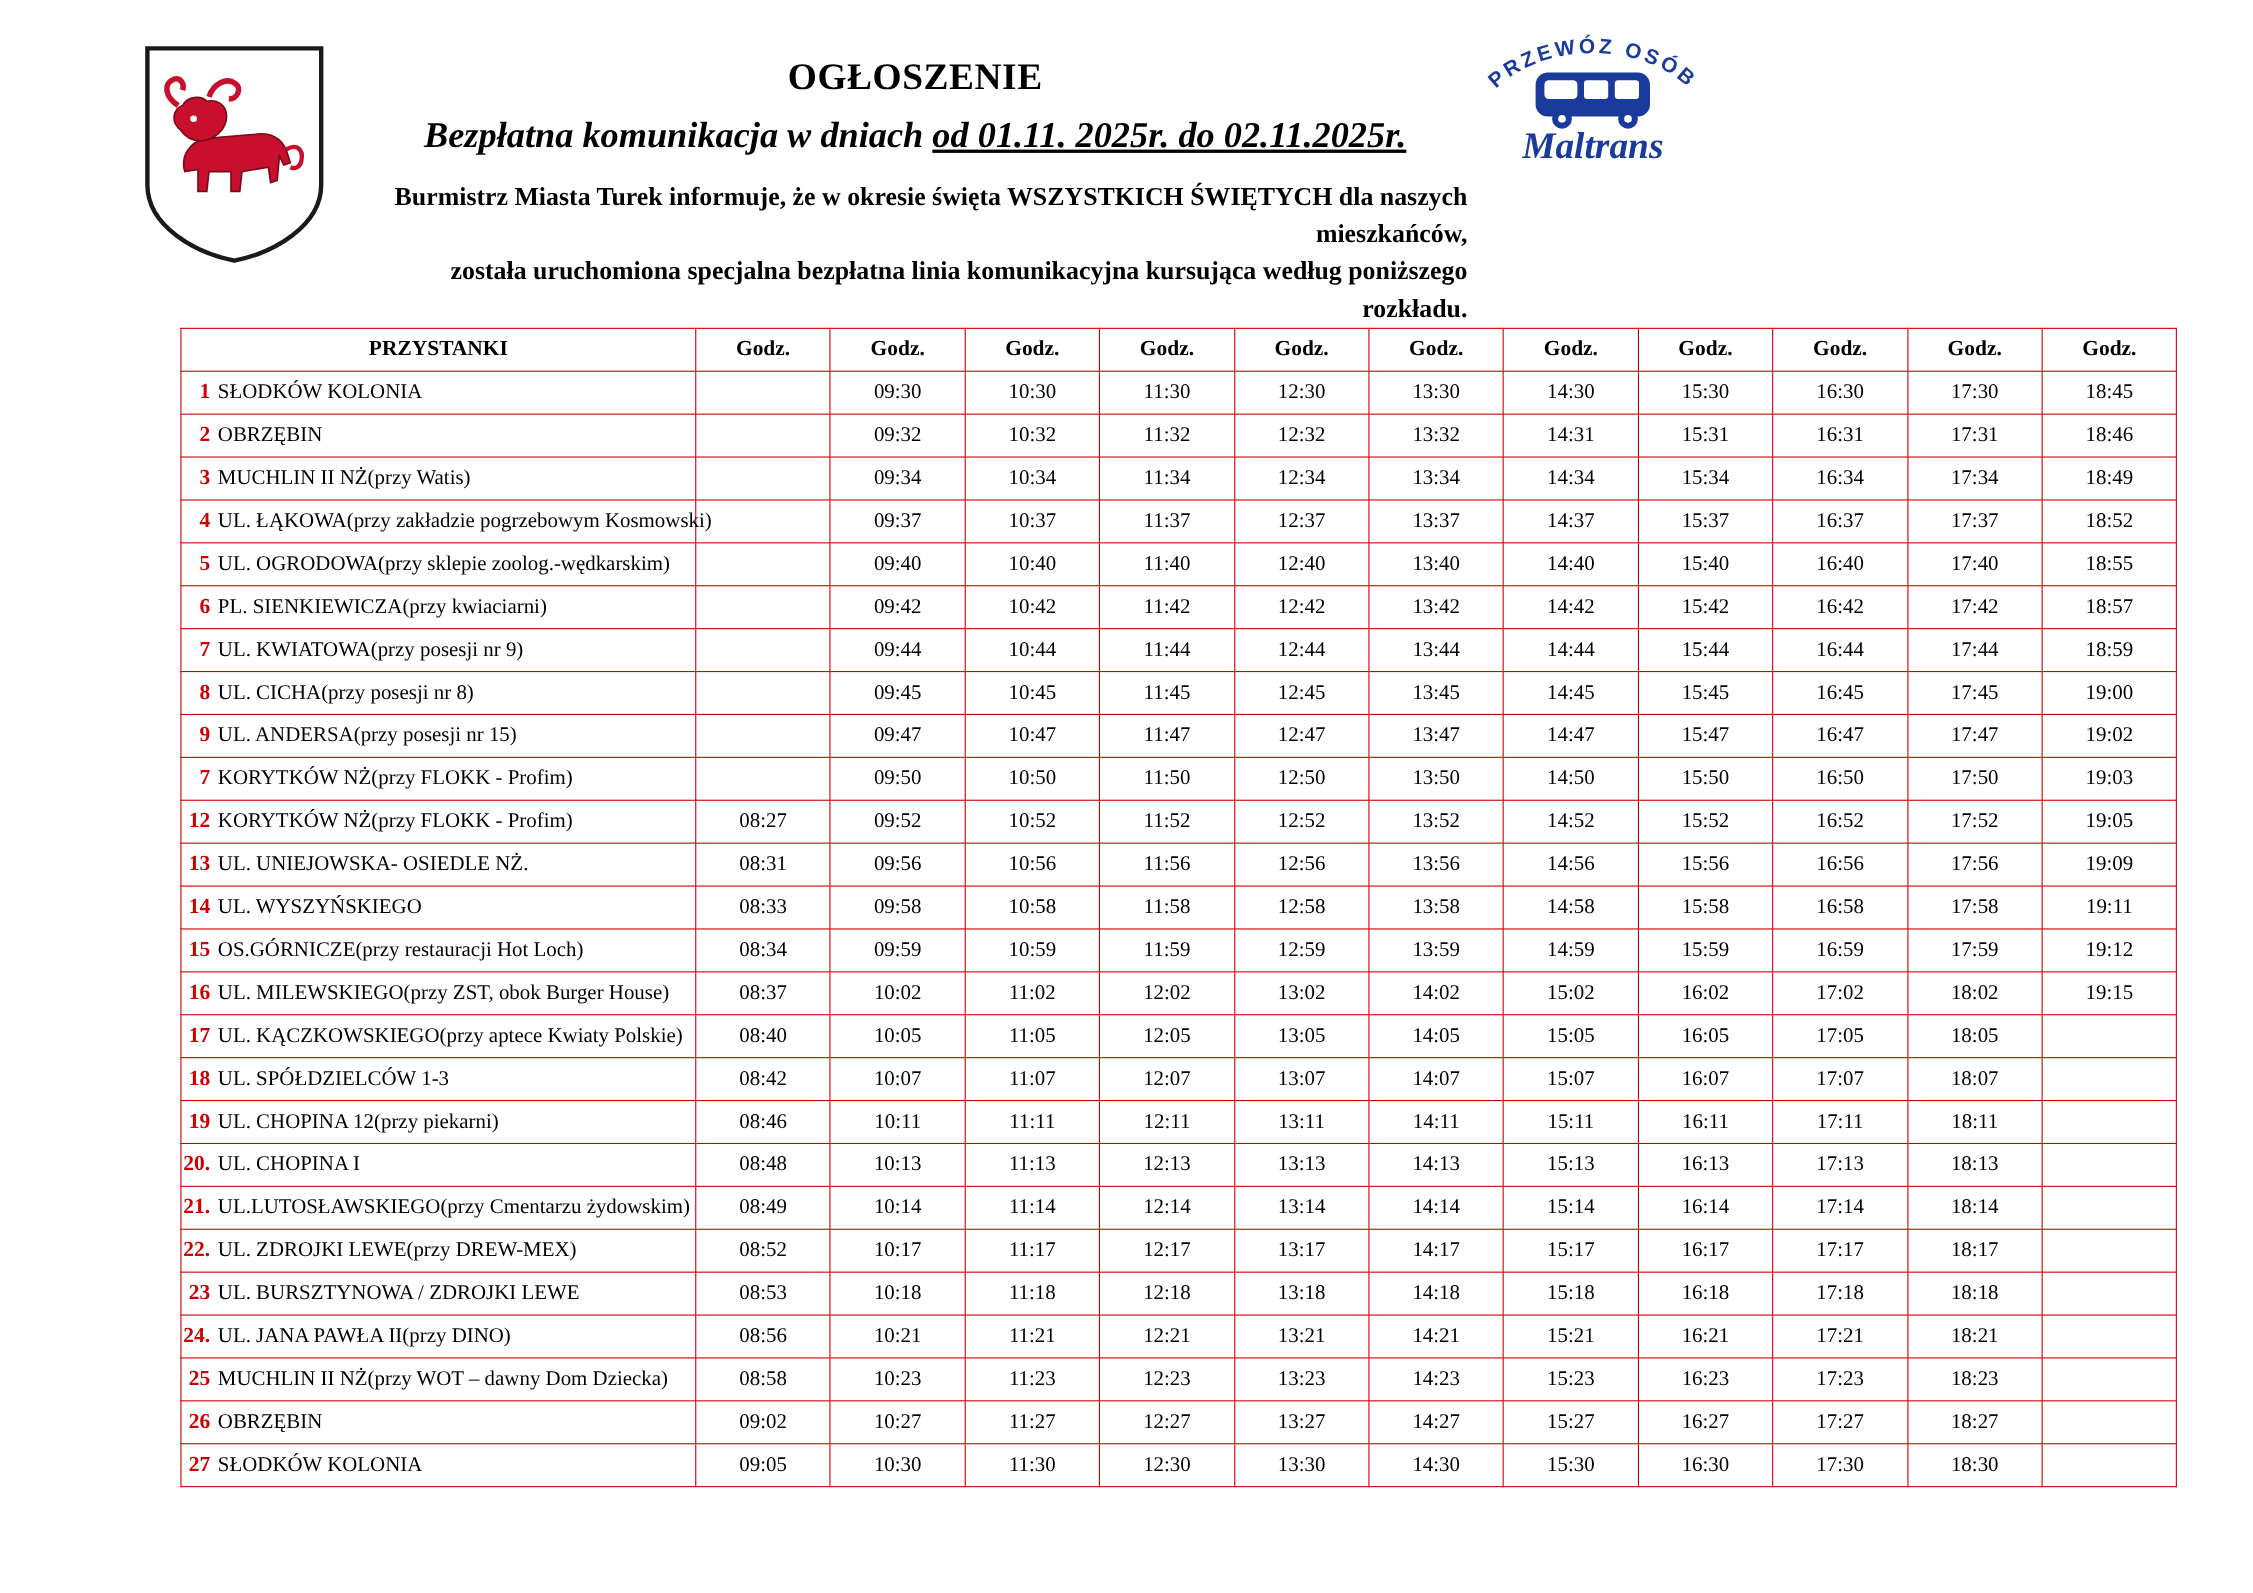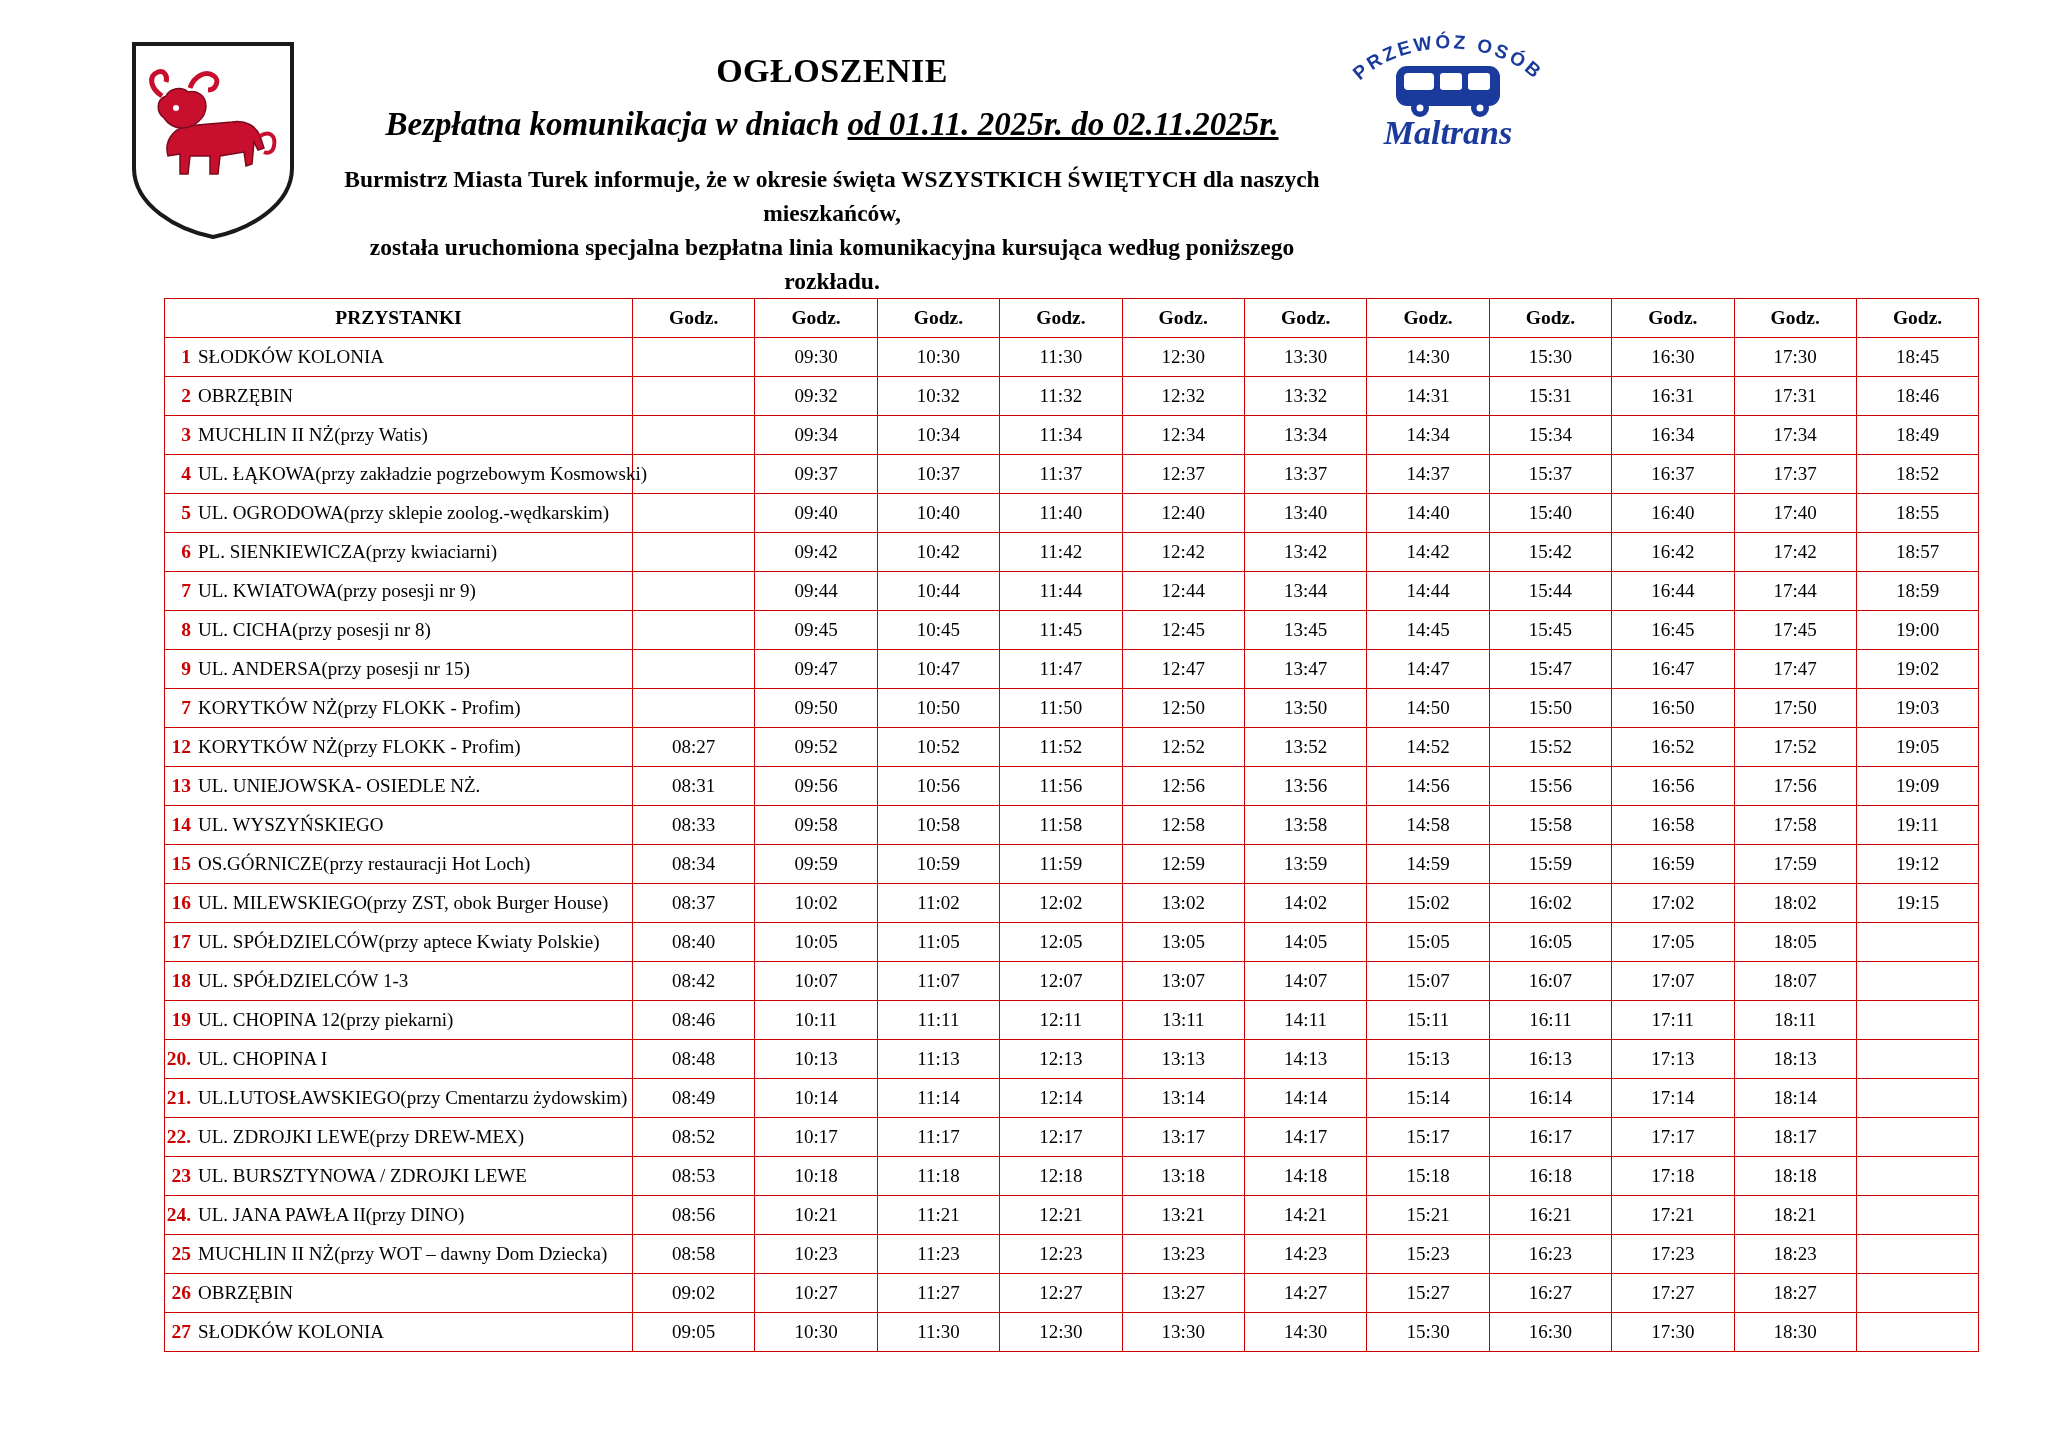--- a/index.html
+++ b/index.html
@@ -55,20 +55,21 @@
     margin-bottom: 19px;
     font-style: italic;
   }
   .subtitle .u {
     text-decoration: underline;
   }
   .info-line {
     font-size: 23.5px;
     font-weight: bold;
     line-height: 1.45;
+    text-align: right;
   }
 
   
   .logo {
     position: absolute;
     right: 96px;
     top: 30px;
     width: 240px;
     height: 130px;
   }
@@ -423,21 +424,21 @@
             <td class="time">12:02</td>
             <td class="time">13:02</td>
             <td class="time">14:02</td>
             <td class="time">15:02</td>
             <td class="time">16:02</td>
             <td class="time">17:02</td>
             <td class="time">18:02</td>
             <td class="time">19:15</td>
           </tr>
           <tr>
-            <td class="stopcell"><span class="idx">17</span><span class="nm">UL. SPÓŁDZIELCÓW</span><span class="note">(przy aptece Kwiaty Polskie)</span></td>
+            <td class="stopcell"><span class="idx">17</span><span class="nm">UL. KĄCZKOWSKIEGO</span><span class="note">(przy aptece Kwiaty Polskie)</span></td>
             <td class="time">08:40</td>
             <td class="time">10:05</td>
             <td class="time">11:05</td>
             <td class="time">12:05</td>
             <td class="time">13:05</td>
             <td class="time">14:05</td>
             <td class="time">15:05</td>
             <td class="time">16:05</td>
             <td class="time">17:05</td>
             <td class="time">18:05</td>

